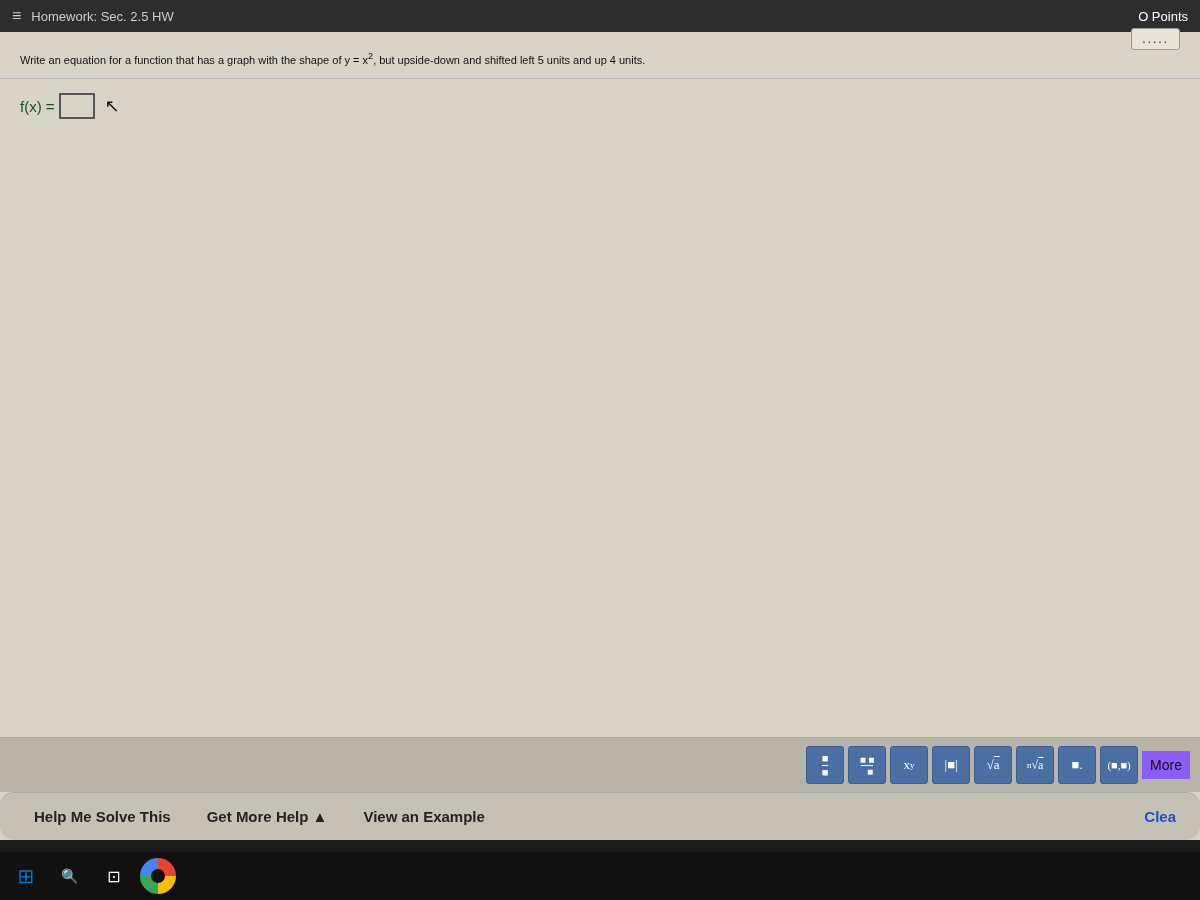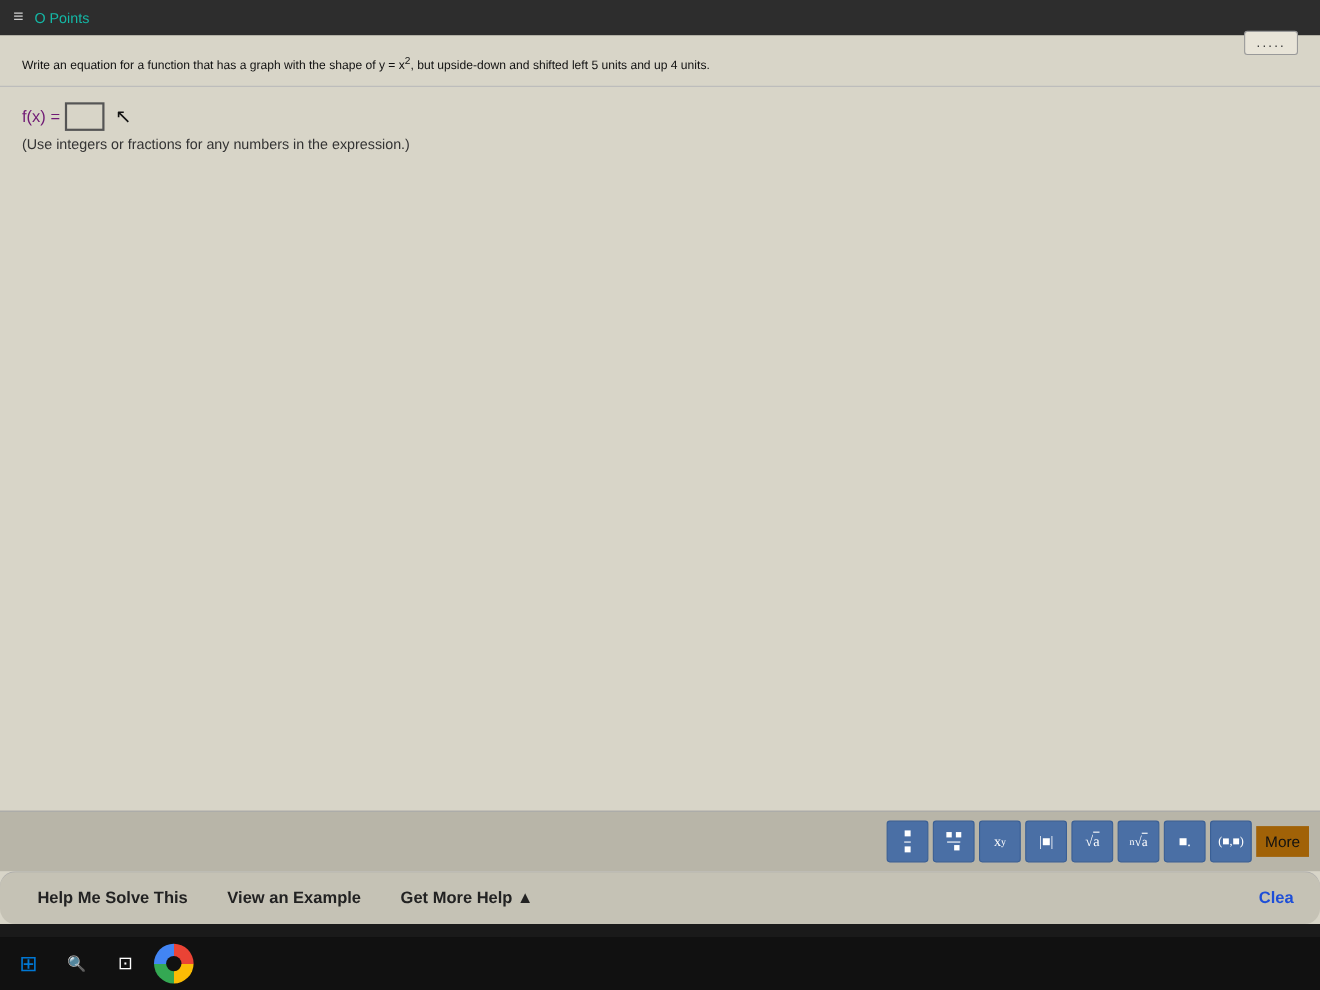--- a/index.html
+++ b/index.html
@@ -24,21 +24,21 @@
     }
     #top-bar .menu-icon {
       margin-right: 10px;
       font-size: 16px;
       cursor: pointer;
     }
     #top-bar .title-text {
       flex: 1;
     }
     #top-bar .points-text {
-      color: #14b8a6;
+      color: #ffffff;
       font-size: 13px;
     }
 
     
     #main-content {
       width: 100%;
       height: calc(900px - 32px - 60px);
       background: #d8d5c8;
       display: flex;
       flex-direction: column;
@@ -114,21 +114,21 @@
       border-radius: 3px;
       color: white;
       font-size: 14px;
       cursor: pointer;
       display: flex;
       align-items: center;
       justify-content: center;
       font-family: 'Times New Roman', serif;
     }
     #more-btn {
-      background: #a16207;
+      background: #8b5cf6;
       border: none;
       color: #111;
       font-size: 14px;
       cursor: pointer;
       padding: 6px 8px;
       font-weight: normal;
     }
 
     
     #bottom-bar {
@@ -212,39 +212,39 @@
       height: 14px;
       border-radius: 50%;
       background: #111;
     }
   </style>
 </head>
 <body>
 
 <div id="top-bar">
   <span class="menu-icon">≡</span>
+  <span class="title-text">Homework: Sec. 2.5 HW</span>
   <span class="points-text">O Points</span>
 </div>
 
 <div id="main-content">
 
   <div id="question-area">
     <span style="font-size:11px; color:#111;">
       Write an equation for a function that has a graph with the shape of y = x<sup>2</sup>, but upside-down and shifted left 5 units and up 4 units.
     </span>
     <button id="dots-button">.....</button>
   </div>
 
   <div id="answer-area">
     <div id="fx-label">
-      <span style="font-size:15px; color:#701a75;">f(x) =</span>
+      <span style="font-size:15px; color:#14532d;">f(x) =</span>
       <div id="answer-input-box"></div>
       <span id="cursor-icon">↖</span>
     </div>
-    <div id="hint-text">(Use integers or fractions for any numbers in the expression.)</div>
   </div>
 
   <div id="math-toolbar-container">
     <button class="math-btn" title="Fraction">
       <span style="display:flex; flex-direction:column; align-items:center; font-size:11px; line-height:1.1;">
         <span>■</span>
         <span style="border-top:1px solid white; width:100%; text-align:center;">■</span>
       </span>
     </button>
     <button class="math-btn" title="Mixed Number">
@@ -269,22 +269,22 @@
       ■.
     </button>
     <button class="math-btn" title="Parentheses" style="font-size:11px;">
       (■,■)
     </button>
     <button id="more-btn">More</button>
   </div>
 
   <div id="bottom-bar">
     <button class="action-btn">Help Me Solve This</button>
+    <button class="action-btn">Get More Help ▲</button>
     <button class="action-btn">View an Example</button>
-    <button class="action-btn">Get More Help ▲</button>
     <button id="clear-btn">Clea</button>
   </div>
 
 </div>
 
 <div id="taskbar" style="position:fixed; bottom:0; left:0; width:1200px;">
   <button class="taskbar-btn windows">⊞</button>
   <button class="taskbar-btn search">🔍</button>
   <button class="taskbar-btn" style="font-size:16px; color:white;">⊡</button>
   <div class="taskbar-chrome"></div>

